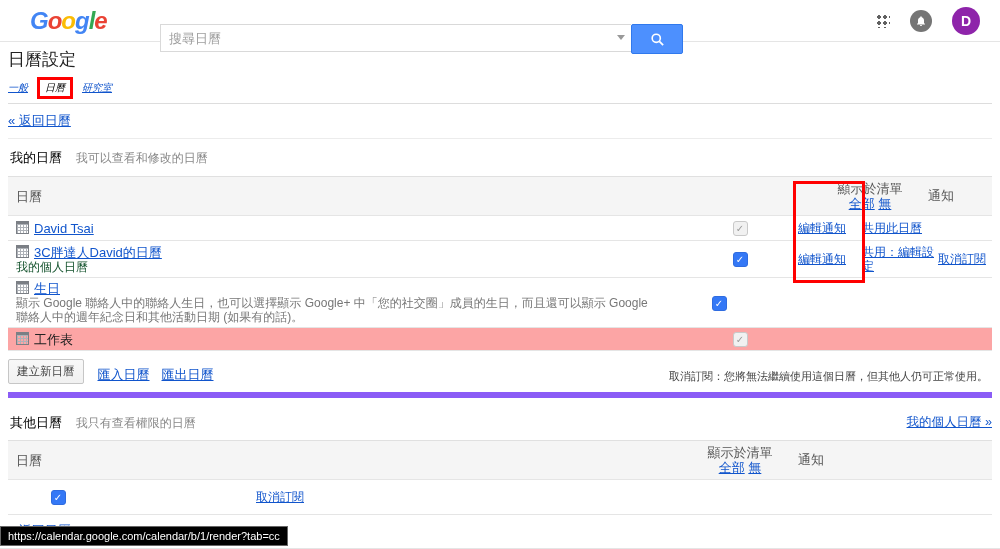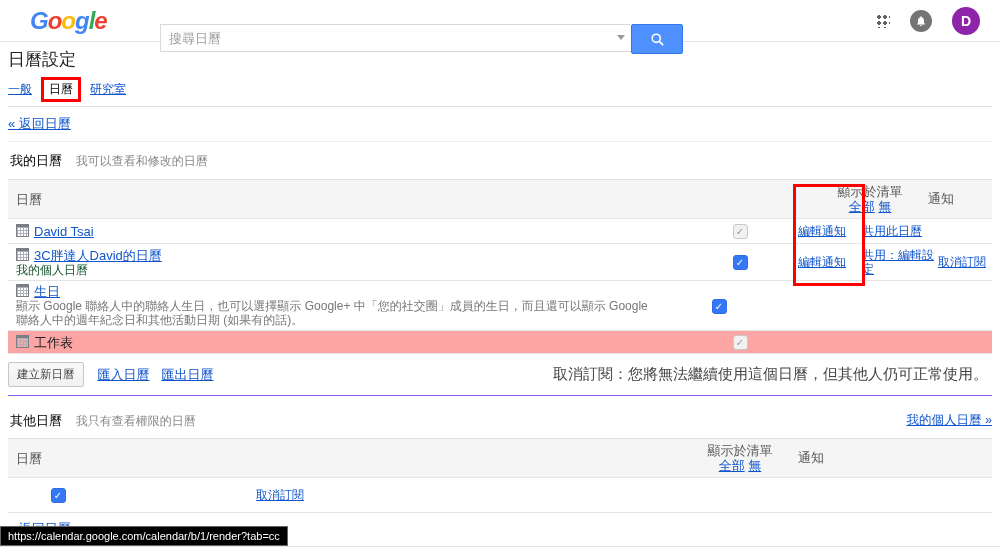--- a/index.html
+++ b/index.html
@@ -23,21 +23,21 @@
   .topicons{position:absolute;right:20px;top:0;height:41px;display:flex;align-items:center;gap:20px;}
   .gridicon{width:15px;height:15px;background-image:radial-gradient(#616161 1.7px,transparent 2px);
     background-size:6px 6px;background-position:1px 1px;}
   .bell{width:22px;height:22px;border-radius:50%;background:#757575;display:flex;align-items:center;justify-content:center;}
   .avatar{width:28px;height:28px;border-radius:50%;background:#8e24aa;color:#fff;font-weight:bold;
     display:flex;align-items:center;justify-content:center;font-size:14px;}
   
   .page{padding:0 8px;}
   h1{font-size:17px;font-weight:normal;color:#222;margin:6px 0 6px 0;}
   .tabs{display:flex;align-items:center;gap:9px;border-bottom:1px solid #ddd;padding:0 0 4px 0;}
-  .tab{font-size:12px;}
+  .tab{font-size:10px;font-style:italic;}
   .tab-active{color:#000;border:3px solid #f00;padding:1px 5px;text-decoration:none;}
   .backrow{padding:8px 0;border-bottom:1px solid #ececec;}
   .secthead{margin:10px 0 9px 2px;}
   .secthead b{font-weight:normal;color:#000;}
   .secthead span.sub{color:#888;margin-left:10px;}
   
   .tbl{border-top:1px solid #e0e0e0;position:relative;}
   .t-row{display:flex;align-items:center;border-bottom:1px solid #e5e5e5;}
   .t-head{background:#f5f5f5;color:#555;height:38px;}
   .alt{background:#fca5a5;}
@@ -50,25 +50,25 @@
   .sub{color:#14532d;font-size:12px;line-height:14px;}
   .desc{color:#777;font-size:12px;line-height:14px;}
   .cal-icon{display:inline-block;width:11px;height:9px;border:1px solid #7b7f85;border-top:3px solid #7b7f85;
     background-image:linear-gradient(to right,#aeb2b8 1px,transparent 1px),linear-gradient(to bottom,#aeb2b8 1px,transparent 1px);
     background-size:3px 3px;margin-right:5px;vertical-align:-1px;}
   .cb{display:inline-block;width:13px;height:13px;border-radius:3px;font-size:10px;line-height:13px;text-align:center;}
   .cb-blue{background:#3478f6;color:#fff;border:1px solid #2f6ce0;}
   .cb-gray{background:#f1f1f1;color:#9a9a9a;border:1px solid #c9c9c9;}
   .annot-col{position:absolute;left:785px;top:4px;width:66px;height:96px;border:3px solid #f00;z-index:5;pointer-events:none;}
   
-  .actions{display:flex;align-items:center;padding:8px 0;border-bottom:1px solid #8b5cf6;}
+  .actions{display:flex;align-items:flex-end;padding:8px 0;border-bottom:6px solid #8b5cf6;}
   .btn{background:#f5f5f5;background:linear-gradient(#f8f8f8,#f1f1f1);border:1px solid #c6c6c6;border-radius:2px;
     font-size:11.5px;color:#444;padding:4px 8px;margin-right:14px;cursor:pointer;font-family:inherit;}
   .actions a{margin-right:12px;}
-  .unsubnote{margin-left:auto;font-size:15px;color:#444;padding-right:4px;}
+  .unsubnote{margin-left:auto;font-size:11px;color:#444;padding-right:4px;}
   .othersec{position:relative;margin:3px 0 4px 2px;}
   .browse{position:absolute;right:0;top:0;font-size:12.5px;}
   .othersec .secthead{margin:16px 0 8px 0;}
   
   .back2{padding:7px 0 8px 0;}
   .footer{border-top:1px solid #e5e5e5;text-align:center;padding:10px 0;font-size:12.5px;color:#666;}
   .statusbar{position:absolute;left:0;bottom:3px;background:#000;border:1px solid #666;color:#fff;
     font-size:11px;padding:3px 7px;white-space:nowrap;}
 </style>
 </head>

